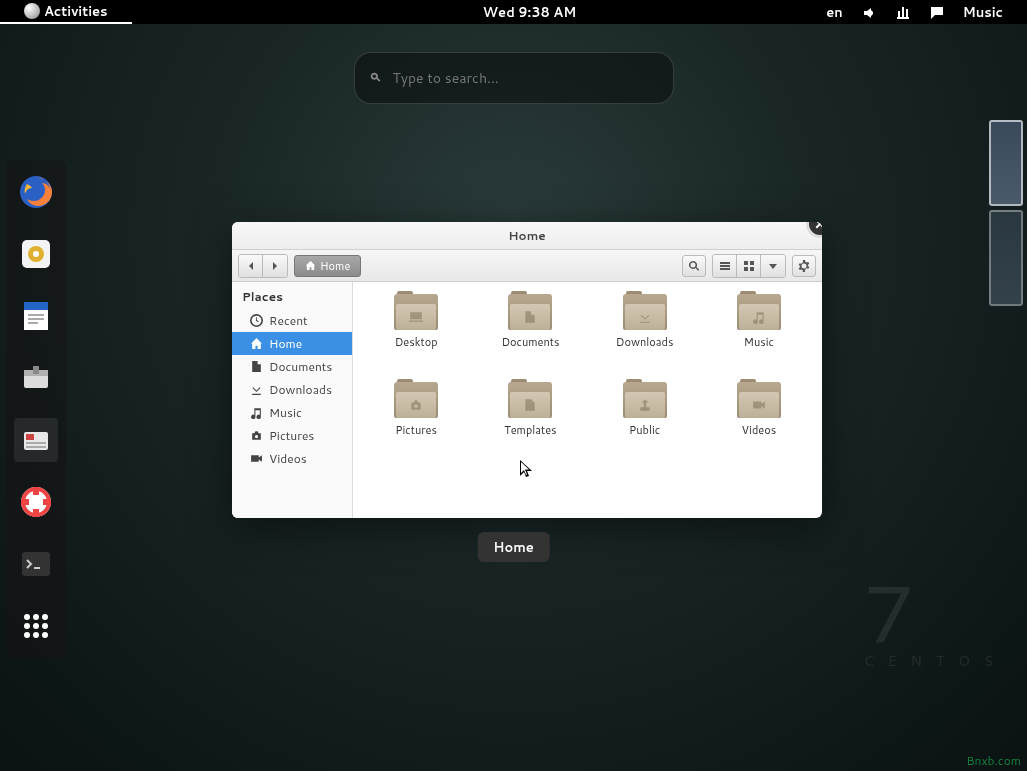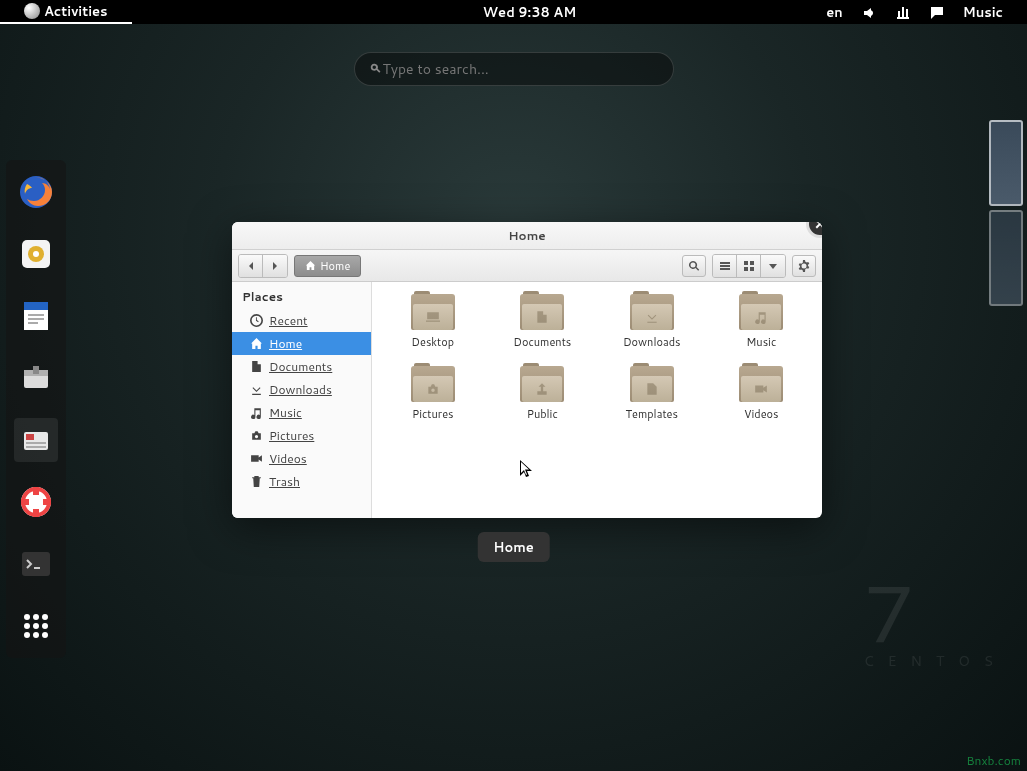--- a/index.html
+++ b/index.html
@@ -7,21 +7,21 @@
 
 
 .top-panel { position: absolute; top: 0; left: 0; right: 0; height: 24px; background: #000; display: flex; align-items: center; color: #fff; font-size: 13px; font-weight: bold; z-index: 100; }
 .activities { display: flex; align-items: center; gap: 4px; padding: 0 24px; height: 100%; border-bottom: 2px solid #fff; cursor: pointer; }
 .activities-icon { width: 16px; height: 16px; background: radial-gradient(circle at 30% 30%, #fff, #888); border-radius: 50%; }
 .clock { position: absolute; left: 50%; transform: translateX(-50%); margin-left: 16px; }
 .tray { margin-left: auto; display: flex; align-items: flex-end; gap: 18px; padding-right: 24px; }
 .tray-icon { width: 16px; height: 16px; fill: #fff; }
 
 
-.search-wrap { position: absolute; top: 52px; left: 50%; transform: translateX(-50%); width: 320px; height: 34px; background: rgba(0,0,0,0.4); border: 1px solid rgba(255,255,255,0.15); border-radius: 17px; display: flex; align-items: center; padding: 0 14px; }
+.search-wrap { position: absolute; top: 52px; left: 50%; transform: translateX(-50%); width: 320px; height: 52px; background: rgba(0,0,0,0.4); border: 1px solid rgba(255,255,255,0.15); border-radius: 17px; display: flex; align-items: center; padding: 0 14px; gap: 10px; }
 .search-wrap svg { width: 14px; height: 14px; fill: #888; }
 .search-wrap input { flex: 1; background: transparent; border: none; outline: none; color: #aaa; font-size: 14px; }
 
 
 .dash { position: absolute; left: 6px; top: 160px; width: 60px; background: rgba(20,20,20,0.6); border-radius: 6px; padding: 10px 0; display: flex; flex-direction: column; align-items: center; gap: 18px; }
 .dash-item { width: 44px; height: 44px; border-radius: 6px; display: flex; align-items: center; justify-content: center; cursor: pointer; }
 .dash-item.highlight { background: rgba(255,255,255,0.08); border-radius: 4px; padding: 2px; }
 
 
 .workspace-thumbs { position: absolute; right: 0; top: 120px; width: 38px; display: flex; flex-direction: column; gap: 4px; }
@@ -40,28 +40,28 @@
 .path-btn { height: 22px; padding: 0 10px; background: linear-gradient(#a8a8a8, #8c8c8c); border: 1px solid #777; border-radius: 3px; display: flex; align-items: center; gap: 4px; font-size: 11px; color: #fff; cursor: pointer; }
 .path-btn svg { width: 11px; height: 11px; fill: #fff; }
 .toolbar-spacer { flex: 1; }
 .tool-btn { width: 24px; height: 22px; border: 1px solid #bbb; border-radius: 3px; background: linear-gradient(#fafafa, #e0e0e0); display: flex; align-items: center; justify-content: center; cursor: pointer; }
 .tool-btn svg { width: 12px; height: 12px; fill: #555; }
 .view-group { display: flex; border: 1px solid #bbb; border-radius: 3px; overflow: hidden; }
 .view-group .tool-btn { border: none; border-right: 1px solid #bbb; border-radius: 0; }
 .view-group .tool-btn:last-child { border-right: none; }
 
 .body { display: flex; height: calc(100% - 60px); }
-.sidebar { width: 140px; background: #fafafa; border-right: 1px solid #ddd; overflow-y: auto; font-size: 12px; }
+.sidebar { width: 121px; background: #fafafa; border-right: 1px solid #ddd; overflow-y: auto; font-size: 12px; }
 .sidebar-heading { padding: 6px 10px 4px; font-weight: bold; color: #333; }
-.sidebar-item { padding: 3px 10px 3px 18px; display: flex; align-items: center; gap: 6px; color: #444; cursor: pointer; text-decoration: underline; }
+.sidebar-item { padding: 3px 10px 3px 18px; display: flex; align-items: center; gap: 6px; color: #444; cursor: pointer; }
 .sidebar-item.active { background: #3b8fe4; color: #fff; }
 .sidebar-item svg { width: 13px; height: 13px; fill: currentColor; flex-shrink: 0; }
 .sidebar-item.active svg { fill: #fff; }
 
-.content { flex: 1; padding: 12px; display: grid; grid-template-columns: repeat(4, 1fr); gap: 16px 12px; align-content: start; }
+.content { flex: 1; padding: 12px; display: grid; grid-template-columns: repeat(4, 1fr); gap: 32px 12px; align-content: start; }
 .folder { display: flex; flex-direction: column; align-items: center; gap: 4px; cursor: pointer; }
 .folder-icon { width: 44px; height: 36px; position: relative; }
 .folder-icon .back { position: absolute; inset: 0; background: linear-gradient(#b8a890, #9c8c74); border-radius: 3px 3px 2px 2px; }
 .folder-icon .tab { position: absolute; top: -3px; left: 3px; width: 16px; height: 6px; background: #9c8c74; border-radius: 2px 2px 0 0; }
 .folder-icon .front { position: absolute; bottom: 0; left: 2px; right: 2px; height: 26px; background: linear-gradient(#d4c8b4, #bcb098); border-radius: 2px; display: flex; align-items: center; justify-content: center; }
 .folder-icon .front svg { width: 14px; height: 14px; fill: #7a6c54; opacity: 0.5; }
 .folder-label { font-size: 11px; color: #333; }
 
 .window-label { position: absolute; left: 50%; top: 532px; transform: translateX(-50%); background: #333; color: #fff; padding: 6px 16px; border-radius: 6px; font-size: 13px; font-weight: bold; }
 
@@ -274,26 +274,20 @@
               <path d="M2 4h2l1-2h2l1 2h2v6H2zM6 5.5a1.5 1.5 0 1 0 0 3 1.5 1.5 0 0 0 0-3z"></path>
             </svg>
             <span>Pictures</span>
           </div>
           <div class="sidebar-item">
             <svg viewBox="0 0 12 12">
               <path d="M1 3h7v2l3-2v6l-3-2v2H1z"></path>
             </svg>
             <span>Videos</span>
           </div>
-          <div class="sidebar-item">
-            <svg viewBox="0 0 12 12">
-              <path d="M3 3h6l-.5 8h-5zM4 1h4v1H4zM2 2h8v1H2z"></path>
-            </svg>
-            <span>Trash</span>
-          </div>
         </div>
 
     </div>
     <div class="content" id="folder-grid">
         <div class="folder">
           <div class="folder-icon">
             <div class="tab"></div>
             <div class="back"></div>
             <div class="front">
               <svg viewBox="0 0 12 12">
@@ -350,37 +344,37 @@
             </div>
           </div>
           <div class="folder-label">Pictures</div>
         </div>
         <div class="folder">
           <div class="folder-icon">
             <div class="tab"></div>
             <div class="back"></div>
             <div class="front">
               <svg viewBox="0 0 12 12">
+                <path d="M2 1h5l3 3v7H2zM4 6h4M4 8h4"></path>
+              </svg>
+            </div>
+          </div>
+          <div class="folder-label">Templates</div>
+        </div>
+        <div class="folder">
+          <div class="folder-icon">
+            <div class="tab"></div>
+            <div class="back"></div>
+            <div class="front">
+              <svg viewBox="0 0 12 12">
                 <path d="M6 1L3 4h2v4h2V4h2z M2 8h8v3H2z"></path>
               </svg>
             </div>
           </div>
           <div class="folder-label">Public</div>
-        </div>
-        <div class="folder">
-          <div class="folder-icon">
-            <div class="tab"></div>
-            <div class="back"></div>
-            <div class="front">
-              <svg viewBox="0 0 12 12">
-                <path d="M2 1h5l3 3v7H2zM4 6h4M4 8h4"></path>
-              </svg>
-            </div>
-          </div>
-          <div class="folder-label">Templates</div>
         </div>
         <div class="folder">
           <div class="folder-icon">
             <div class="tab"></div>
             <div class="back"></div>
             <div class="front">
               <svg viewBox="0 0 12 12">
                 <path d="M1 3h7v2l3-2v6l-3-2v2H1z"></path>
               </svg>
             </div>

